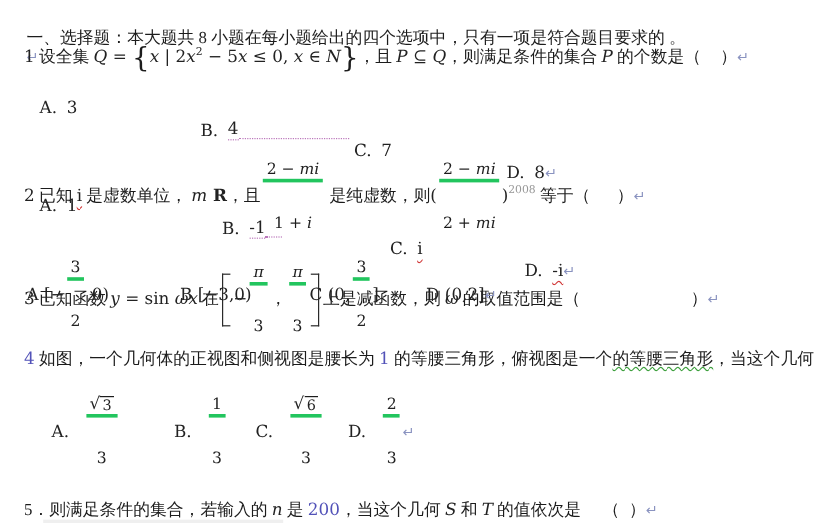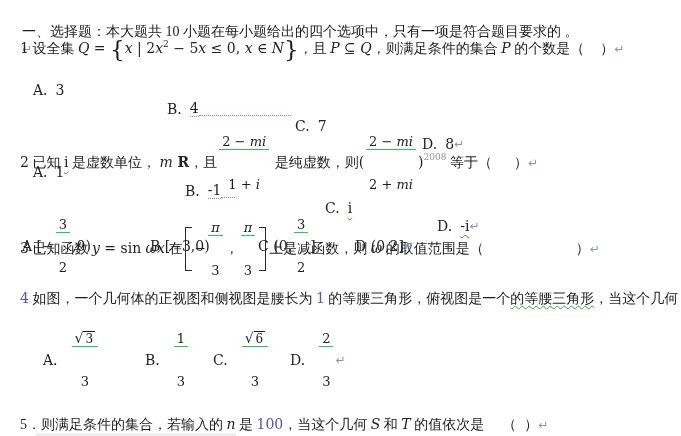--- a/index.html
+++ b/index.html
@@ -16,37 +16,37 @@
   .blue{color:#5252b8;}
   .pilcrow{font-family:"DejaVu Sans",sans-serif;color:#8a93c0;font-size:12px;}
   .brace{font-family:"DejaVu Serif",serif;font-size:23px;vertical-align:-4px;font-weight:400;}
   .gap{display:inline-block;}
   .wavy-red{text-decoration:underline;text-decoration-style:wavy;text-decoration-color:#d23b3b;text-decoration-thickness:1px;text-underline-offset:3px;}
   .wavy-green{text-decoration:underline;text-decoration-style:wavy;text-decoration-color:#3fa03f;text-decoration-thickness:1px;text-underline-offset:2px;}
   .dotted-u{border-bottom:1px dotted #bb77bb;}
   .dotline{display:inline-block;height:13px;border-bottom:1px dotted #bb77bb;vertical-align:baseline;}
   .frac{display:inline-flex;flex-direction:column;align-items:center;vertical-align:middle;
         font-family:"DejaVu Serif",serif;font-size:13px;line-height:1.18;margin:0 2px;}
-  .frac .num{border-bottom:1px solid #22c55e;padding:0 3px;text-align:center;}
+  .frac .num{border-bottom:3px solid #22c55e;padding:0 3px;text-align:center;}
   .frac .den{padding:0 2px;text-align:center;margin-top:27px;}
   .rad{display:inline-flex;align-items:flex-start;}
   .rad .rsym{font-size:14px;line-height:1;}
   .rad .rval{border-top:1px solid #1c1c1c;font-size:12px;padding:0 2px;line-height:1.2;}
   .br-l{display:inline-block;width:6px;height:42px;border:1.5px solid #2a2a2a;border-right:none;vertical-align:middle;margin:0 2px 0 3px;}
   .br-r{display:inline-block;width:6px;height:42px;border:1.5px solid #2a2a2a;border-left:none;vertical-align:middle;margin:0 3px 0 2px;}
   .opt{position:absolute;white-space:pre;display:inline-flex;align-items:center;}
   .faint-bar{position:absolute;background:#efefef;}
 </style>
 </head>
 <body>
 
 <div id="doc">
 
   <div class="line cjk" style="top:7px;left:8px;">
-    <span>一、选择题：本大题共 10 小题在每小题给出的四个选项中，只有一项是符合题目要求的 。</span>
+    <span>一、选择题：本大题共 8 小题在每小题给出的四个选项中，只有一项是符合题目要求的 。</span>
     <span class="pilcrow">↵</span>
   </div>
 
   <div class="line cjk" style="top:20px;left:6px;height:26px;line-height:16px;">
     <span class="mth">1</span><span> 设全集 </span><span class="it">Q</span><span class="mth"> = </span><span class="brace">{</span><span class="it">x</span><span class="mth"> | </span><span class="mth">2</span><span class="it">x</span><span class="sup">2</span><span class="mth"> − 5</span><span class="it">x</span><span class="mth"> ≤ 0, </span><span class="it">x</span><span class="mth"> ∈ </span><span class="it">N</span><span class="brace">}</span><span>，且 </span><span class="it">P</span><span class="mth"> ⊆ </span><span class="it">Q</span><span>，则满足条件的集合 </span><span class="it">P</span><span> 的个数是（</span><span class="gap" style="width:16px;"></span><span>）</span><span class="pilcrow">↵</span>
   </div>
 
   <div class="line" style="top:64px;left:0;width:681px;height:18px;">
     <span class="opt mth" style="left:33px;"><span>A.</span><span class="gap" style="width:8px;"></span><span>3</span></span>
     <span class="opt mth" style="left:167px;"><span>B.</span><span class="gap" style="width:8px;"></span><span class="dotted-u">4</span><span class="dotline" style="width:92px;"></span></span>
@@ -82,18 +82,18 @@
 
 
   <div class="line" style="top:336px;left:0;width:681px;height:48px;">
     <span class="opt mth" style="left:43px;top:0;height:48px;"><span>A.</span><span class="gap" style="width:12px;"></span><span class="frac"><span class="num"><span class="rad"><span class="rsym">√</span><span class="rval">3</span></span></span><span class="den">3</span></span></span>
     <span class="opt mth" style="left:145px;top:0;height:48px;"><span>B.</span><span class="gap" style="width:12px;"></span><span class="frac"><span class="num">1</span><span class="den">3</span></span></span>
     <span class="opt mth" style="left:213px;top:0;height:48px;"><span>C.</span><span class="gap" style="width:12px;"></span><span class="frac"><span class="num"><span class="rad"><span class="rsym">√</span><span class="rval">6</span></span></span><span class="den">3</span></span></span>
     <span class="opt mth" style="left:290px;top:0;height:48px;"><span>D.</span><span class="gap" style="width:12px;"></span><span class="frac"><span class="num">2</span><span class="den">3</span></span><span class="pilcrow">↵</span></span>
   </div>
 
   <div class="line cjk" style="top:400px;left:6px;">
-    <span>5．</span><span>则满足条件的集合，若输入的 </span><span class="it">n</span><span> 是 </span><span class="mth blue">100</span><span>，当这个几何 </span><span class="it">S</span><span> 和 </span><span class="it">T</span><span> 的值依次是</span><span class="gap" style="width:18px;"></span><span>（</span><span class="gap" style="width:8px;"></span><span>）</span><span class="pilcrow">↵</span>
+    <span>5．</span><span>则满足条件的集合，若输入的 </span><span class="it">n</span><span> 是 </span><span class="mth blue">200</span><span>，当这个几何 </span><span class="it">S</span><span> 和 </span><span class="it">T</span><span> 的值依次是</span><span class="gap" style="width:18px;"></span><span>（</span><span class="gap" style="width:8px;"></span><span>）</span><span class="pilcrow">↵</span>
   </div>
 
   <div class="faint-bar" style="top:433px;left:36px;width:200px;height:3px;"></div>
 
 </div>
 
 </body></html>

